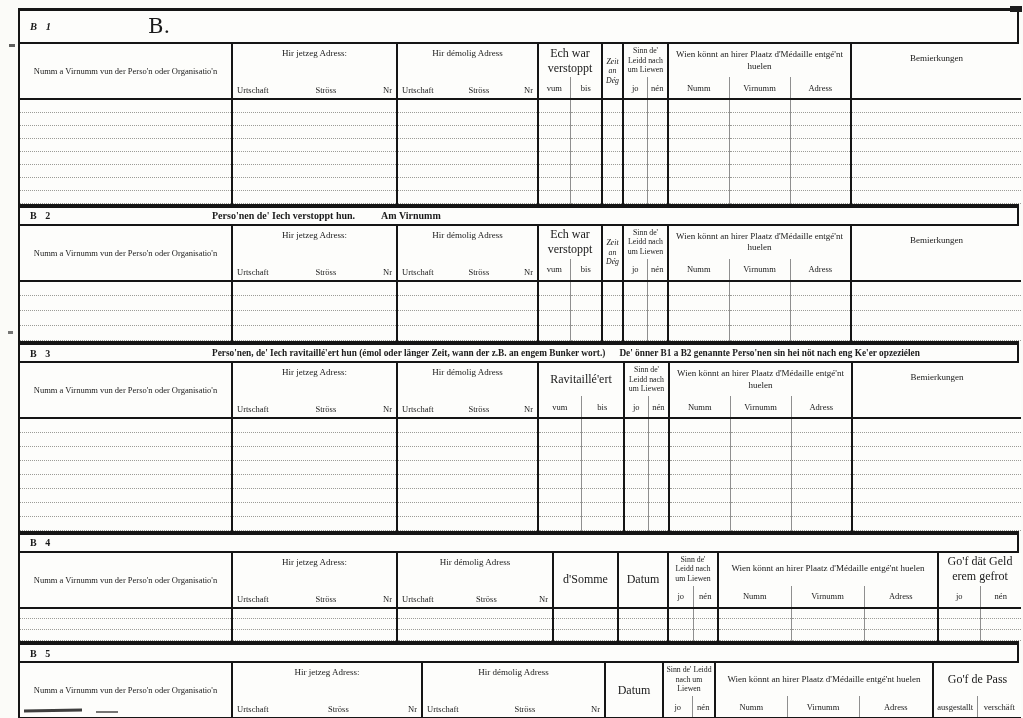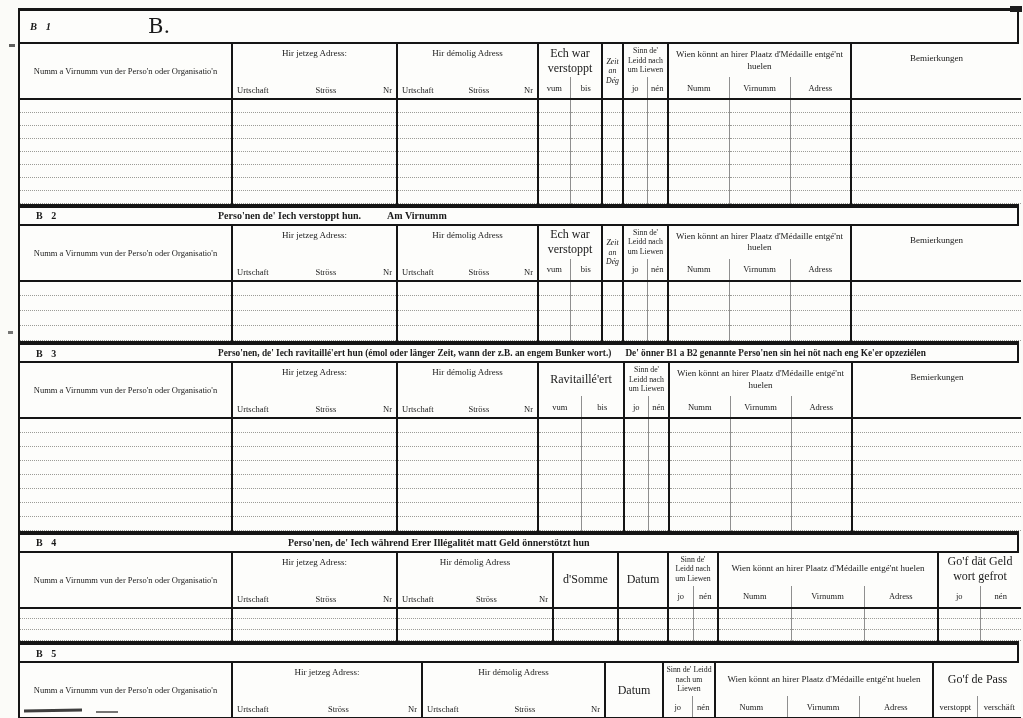--- a/index.html
+++ b/index.html
@@ -11,21 +11,21 @@
   }
   .form{position:absolute;left:18px;top:8px;width:1001px;}
   .section{border:2px solid #151515;background:#fdfdfb;}
   .section.first{border-top-width:3px;}
   .section + .section{border-top-width:2px;margin-top:0;}
   
   .bar{display:flex;align-items:center;border-bottom:2px solid #151515;background:#fdfdfb;}
   .bar-b1{height:31px;}
   .bar-sm{height:16px;}
   .sec-label{flex:0 0 118px;padding-left:10px;font-size:10.5px;letter-spacing:3px;font-weight:600;font-style:italic;}
-  .sec-label-sm{flex:0 0 148px;padding-left:16px;font-size:10px;letter-spacing:3px;font-weight:600;}
+  .sec-label-sm{flex:0 0 148px;padding-left:10px;font-size:10px;letter-spacing:3px;font-weight:600;}
   .big-b{flex:0 0 58px;font-family:"DejaVu Serif",serif;font-size:21px;font-weight:400;line-height:1;}
   .desc{font-size:10px;font-weight:700;line-height:1.3;}
   .bar-right{font-size:10px;font-weight:700;margin-left:26px;white-space:nowrap;}
   .bar-title{font-size:10px;font-weight:700;white-space:nowrap;}
   .bar-b3 .bar-title{font-size:9.3px;}
   .bar-b3 .bar-right{font-size:9.3px;margin-left:14px;}
   .ml20{margin-left:34px;} .ml100{margin-left:104px;} .ml140{margin-left:140px;}
   
   table{border-collapse:collapse;table-layout:fixed;width:100%;background:#fdfdfb;}
   th,td{padding:0;margin:0;border:0;overflow:hidden;}
@@ -523,21 +523,20 @@
             <td class="sb"></td>
             <td class="gb"></td>
         </tr>
         </tbody>
     </table>
   </div>
 
   <div class="section s4">
     <div class="bar bar-sm">
       <span class="sec-label-sm">B 4</span>
-      <span class="bar-title ml100">Perso'nen, de' Iech während Erer Illégalitét matt Geld önnerstötzt hun</span>
     </div>
     <table>
       <colgroup>
         <col style="width:212px">
           <col style="width:165px">
           <col style="width:156px">
         <col style="width:65px">
           <col style="width:50px">
         <col style="width:25px">
           <col style="width:25px">
@@ -567,21 +566,21 @@
                   <span>Urtschaft</span>
                   <span>Ströss</span>
                   <span>Nr</span>
                 </div>
               </div>
           </th>
           <th class="gb top-label" rowspan="2">d'Somme</th>
           <th class="gb top-label" rowspan="2">Datum</th>
           <th class="gb top-label th-sinn" colspan="2">Sinn de' Leidd nach um Liewen</th>
           <th class="gb top-label med-label" colspan="3">Wien könnt an hirer Plaatz d'Médaille entgé'nt huelen</th>
-          <th class="gb top-label" colspan="2">Go'f dät Geld wort gefrot</th>
+          <th class="gb top-label" colspan="2">Go'f dät Geld erem gefrot</th>
         </tr>
         <tr class="hrow2">
           <th class="gb">jo</th>
           <th class="sb">nén</th>
           <th class="gb">Numm</th>
           <th class="sb">Virnumm</th>
           <th class="sb">Adress</th>
           <th class="gb">jo</th>
           <th class="sb">nén</th>
         </tr>
@@ -678,21 +677,21 @@
           <th class="gb top-label th-sinn" colspan="2">Sinn de' Leidd nach um Liewen</th>
           <th class="gb top-label med-label" colspan="3">Wien könnt an hirer Plaatz d'Médaille entgé'nt huelen</th>
           <th class="gb top-label" colspan="2">Go'f de Pass</th>
         </tr>
         <tr class="hrow2">
           <th class="gb">jo</th>
           <th class="sb">nén</th>
           <th class="gb">Numm</th>
           <th class="sb">Virnumm</th>
           <th class="sb">Adress</th>
-          <th class="gb">verstoppt</th>
+          <th class="gb">ausgestallt</th>
           <th class="sb">verschäft</th>
         </tr>
       </thead>
 
     </table>
   </div>
 
 </div>
 
 <div class="artifact a1"></div>

